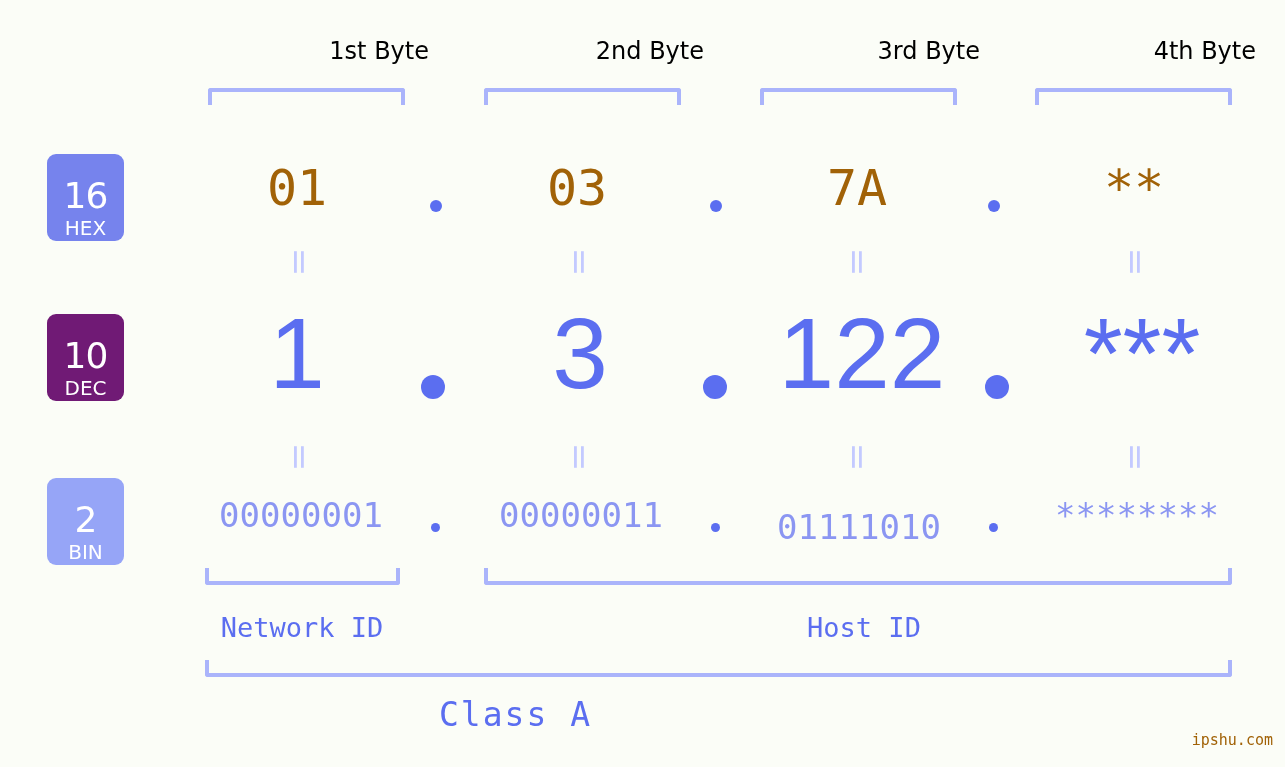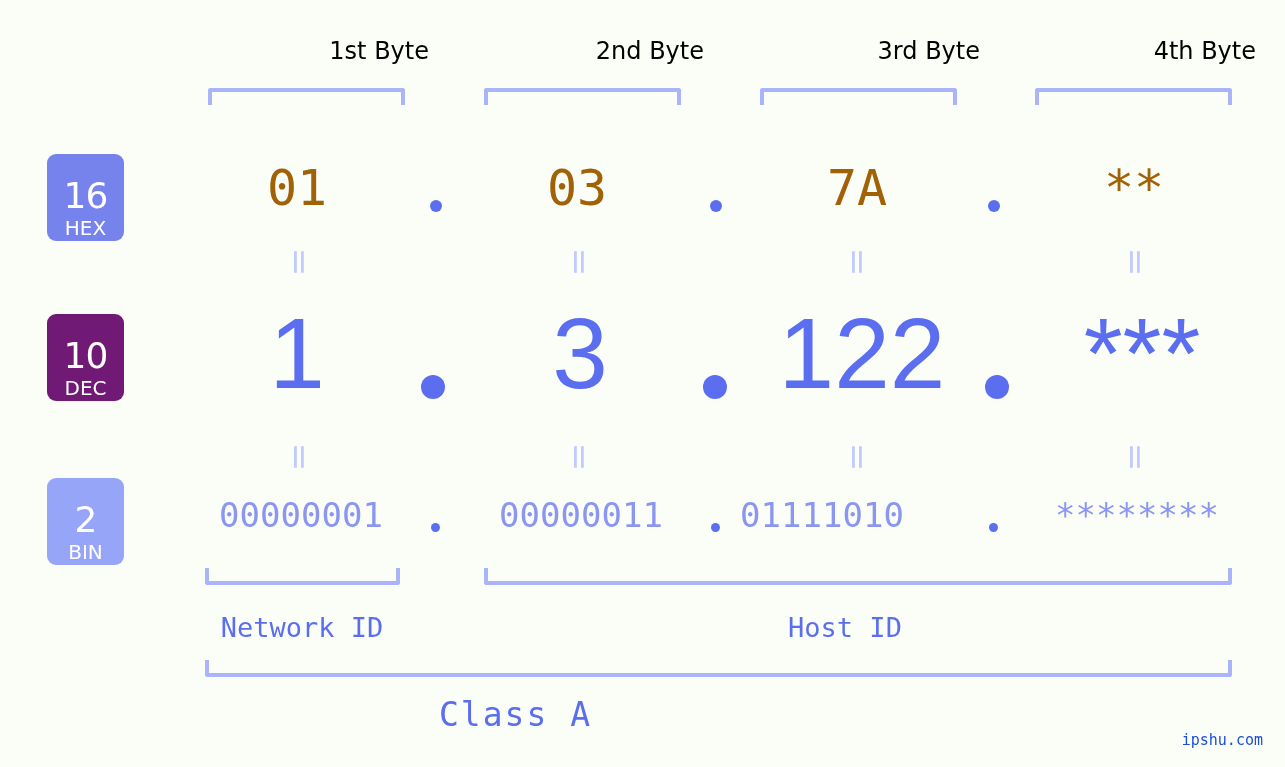--- a/index.html
+++ b/index.html
@@ -209,26 +209,26 @@
     font-size: 33px;
     line-height: 40px;
     color: #5b6ef0;
     letter-spacing: 2px;
     white-space: nowrap;
   }
 
   
   .watermark {
     position: absolute;
-    right: 22px;
+    right: 12px;
     bottom: 18px;
     font-family: "DejaVu Sans Mono", monospace;
     font-size: 15px;
     line-height: 18px;
-    color: #1d4ed8;
+    color: #a16207;
     white-space: nowrap;
   }
 </style>
 </head>
 <body>
 
 <div class="stage">
 
   <div class="byte-label" style="left:189px;">1st Byte</div>
   <div class="byte-label" style="left:464px;">2nd Byte</div>
@@ -281,29 +281,29 @@
   <div class="eq" style="left:180px;top:439px;">=</div>
   <div class="eq" style="left:460px;top:439px;">=</div>
   <div class="eq" style="left:738px;top:439px;">=</div>
   <div class="eq" style="left:1016px;top:439px;">=</div>
 
   <div class="bin-row">
     <div class="bin-val" style="left:181px;">00000001</div>
     <div class="bin-dot" style="left:431px;"></div>
     <div class="bin-val" style="left:461px;">00000011</div>
     <div class="bin-dot" style="left:711px;"></div>
-    <div class="bin-val" style="left:702px;">01111010</div>
+    <div class="bin-val" style="left:739px;margin-top:12px;">01111010</div>
     <div class="bin-dot" style="left:989px;"></div>
     <div class="bin-val" style="left:1017px;">********</div>
   </div>
 
   <div class="bracket-bottom" style="left:205px;top:568px;width:195px;"></div>
   <div class="bracket-bottom" style="left:484px;top:568px;width:748px;"></div>
 
   <div class="id-label" style="left:182px;width:240px;">Network ID</div>
-  <div class="id-label" style="left:725px;width:240px;">Host ID</div>
+  <div class="id-label" style="left:744px;width:240px;">Host ID</div>
 
   <div class="bracket-bottom" style="left:205px;top:660px;width:1027px;"></div>
   <div class="class-label">Class A</div>
 
   <div class="watermark">ipshu.com</div>
 
 </div>
 
 </body></html>

